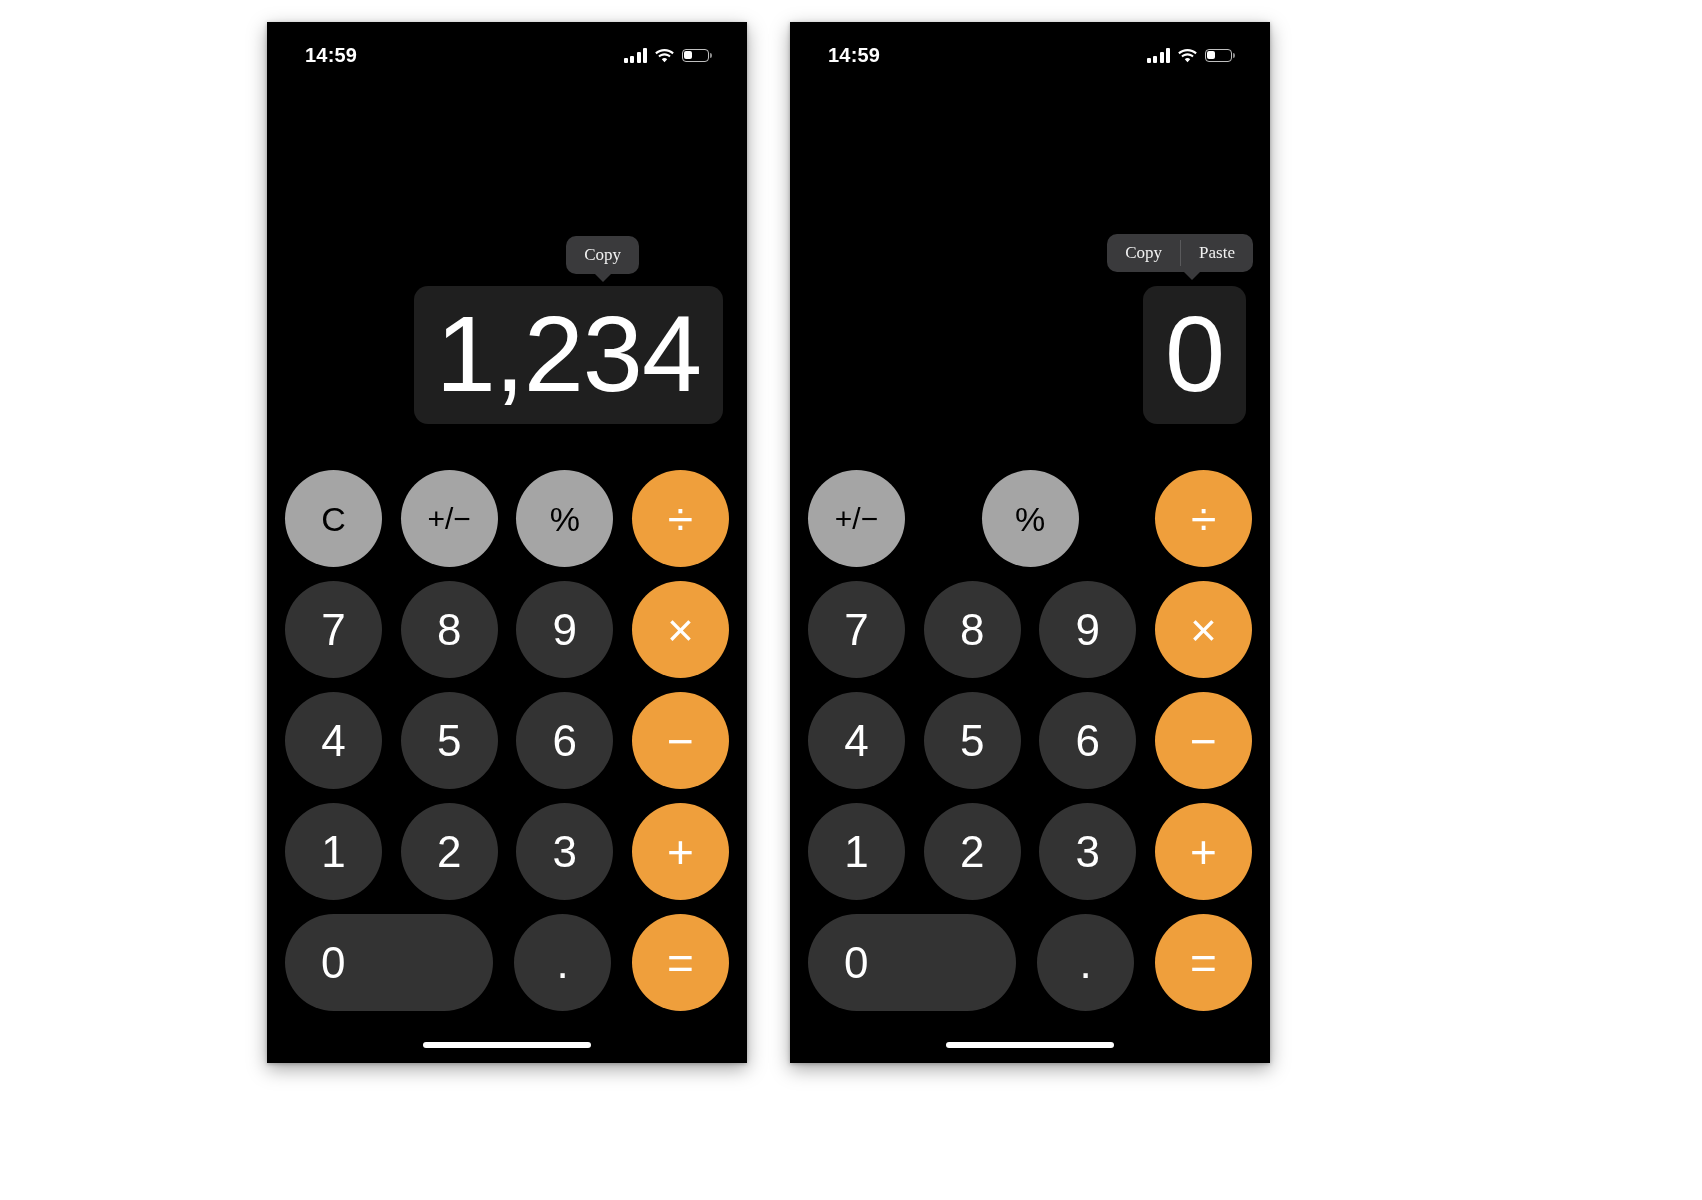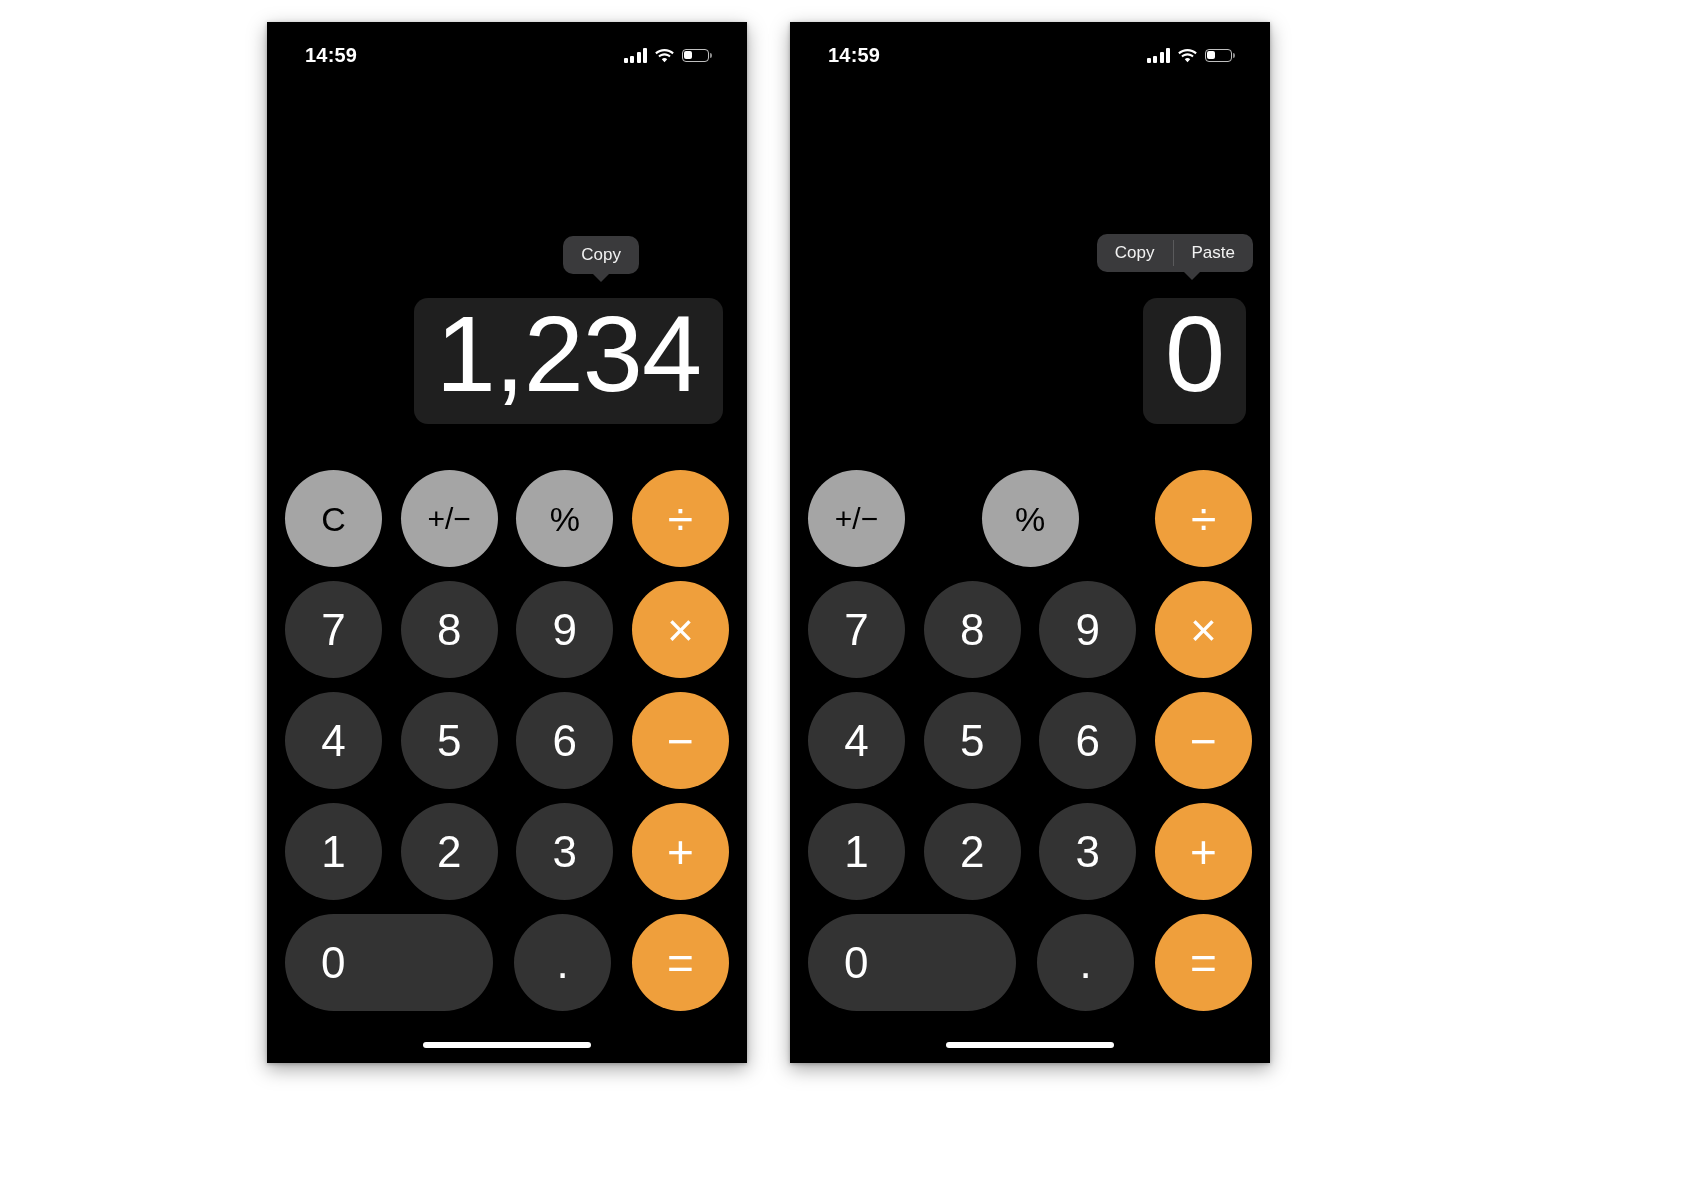--- a/index.html
+++ b/index.html
@@ -70,34 +70,35 @@
     position:absolute;left:0;right:0;top:62px;height:340px;
   }
   .display-value{
     position:absolute;right:24px;bottom:0;
     color:#ffffff;
     font-family:"Liberation Sans", sans-serif;
     font-weight:300;
     font-size:108px;
     line-height:1.04;
     letter-spacing:-1px;
-    padding:0 22px 14px 22px;
+    padding:12px 22px 14px 22px;
     background:#1f1f1f;
     border-radius:14px;
     white-space:nowrap;
   }
 
   
   .edit-menu{
     position:absolute;
     background:#3a3a3c;
     border-radius:10px;
     display:flex;align-items:stretch;
     height:38px;
     box-shadow:0 2px 7px rgba(0,0,0,0.5);
+    font-family:Liberation Serif, serif;
   }
   .edit-menu .mi{
     display:flex;align-items:center;justify-content:center;
     color:#f2f2f2;font-size:17px;
     padding:0 18px;
     white-space:nowrap;
   }
   .edit-menu .sep{width:1px;background:#5a5a5c;margin:6px 0;}
   .edit-menu .tail{
     position:absolute;bottom:-8px;

